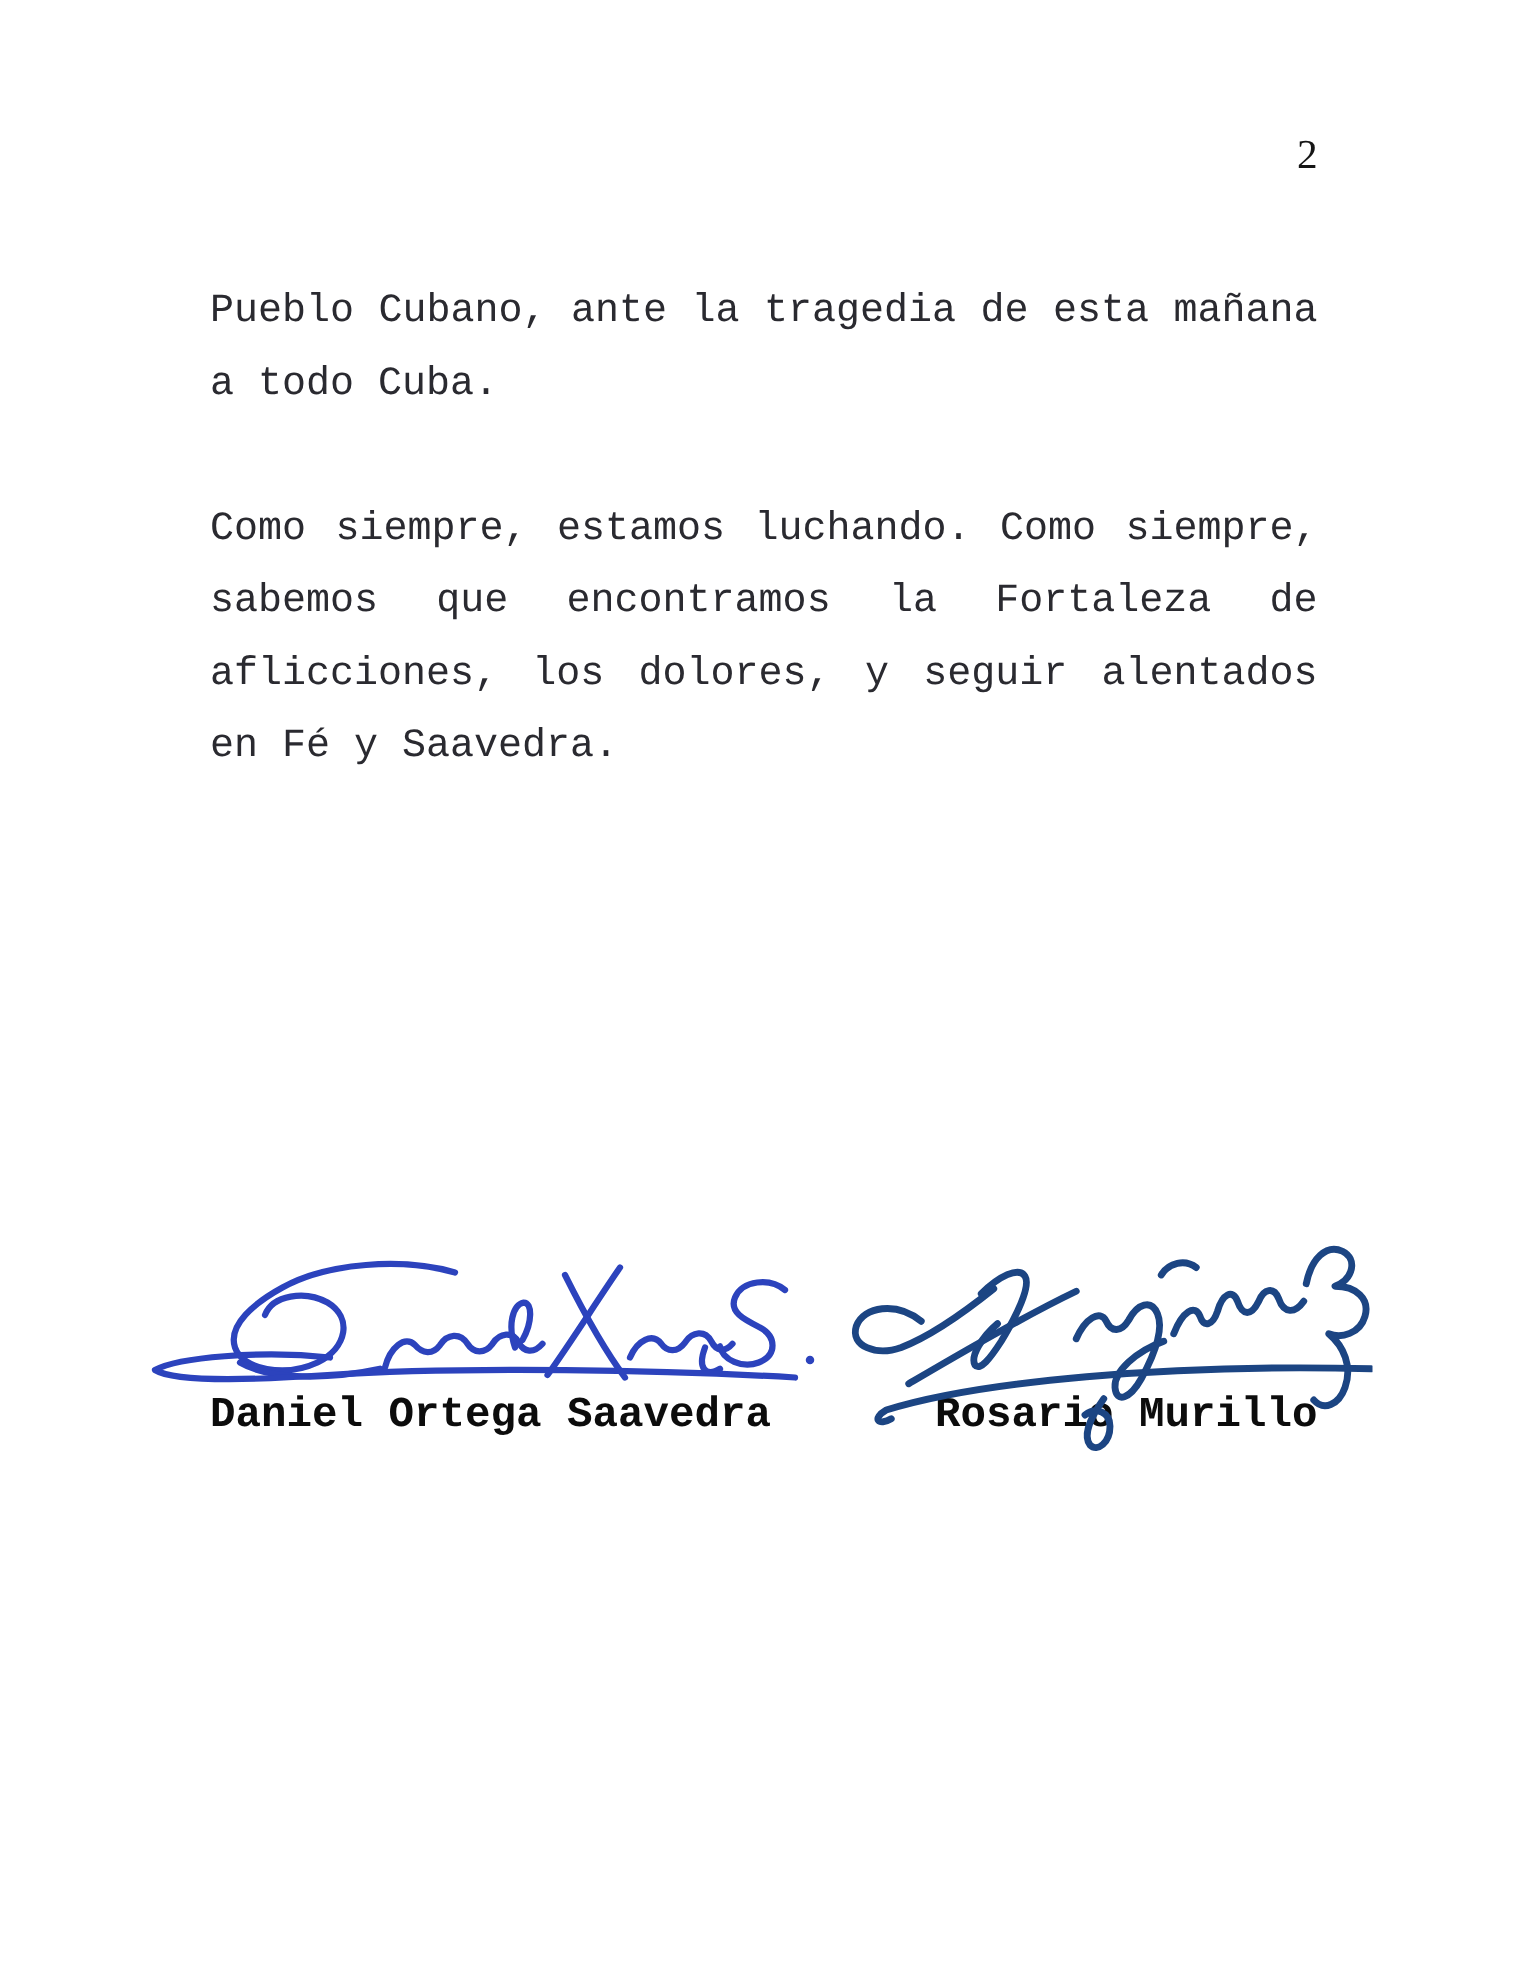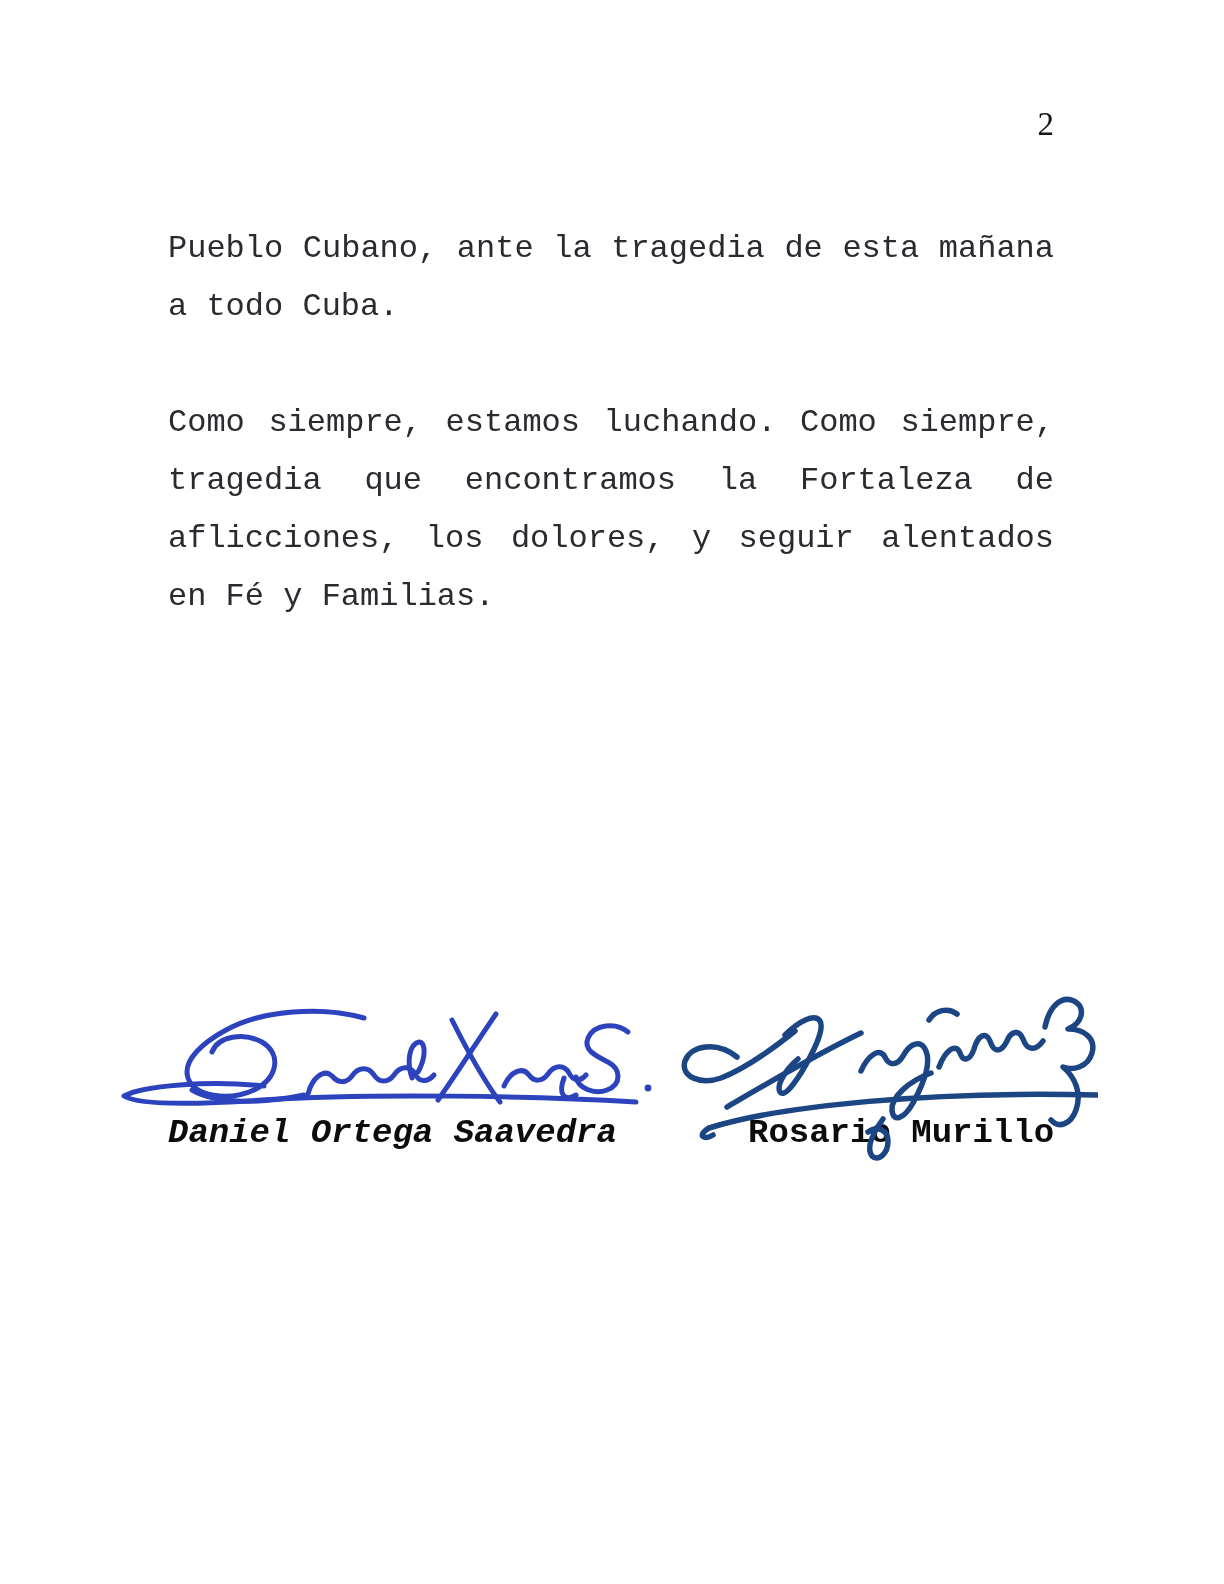--- a/index.html
+++ b/index.html
@@ -54,21 +54,21 @@
   .typed-name {
     position: absolute;
     top: 139px;
     font-weight: bold;
     font-size: 34px;
     line-height: 38px;
     color: #0c0c0c;
     z-index: 1;
     white-space: nowrap;
   }
-  .name-left  { left: 168px; font-style: italic; }
+  .name-left  { left: 168px; }
   .name-right { left: 748px; }
   .sig {
     position: absolute;
     z-index: 2;
     pointer-events: none;
   }
   .sig-left  { left: 112px; top: 23px; width: 540px; height: 120px; }
   .sig-right { left: 663px; top: 8px;  width: 435px; height: 182px; }
 </style>
 </head>
@@ -78,23 +78,23 @@
 
   <div class="page-number">2</div>
 
   <main class="letter-body">
     <div class="paragraph">
         <div class="line">Pueblo Cubano, ante la tragedia de esta mañana</div>
         <div class="line last">a todo Cuba.</div>
       </div>
     <div class="paragraph">
         <div class="line">Como siempre, estamos luchando. Como siempre,</div>
-        <div class="line">tragedia que encontramos la Fortaleza de</div>
+        <div class="line">sabemos que encontramos la Fortaleza de</div>
         <div class="line">aflicciones, los dolores, y seguir alentados</div>
-        <div class="line last">en Fé y Familias.</div>
+        <div class="line last">en Fé y Saavedra.</div>
       </div>
   </main>
 
   <div class="signature-area">
 
     <div class="typed-name name-left">Daniel Ortega Saavedra</div>
 
     <div class="typed-name name-right">Rosario Murillo</div>
 
     <svg class="sig sig-left" viewBox="0 0 540 120" aria-hidden="true">

